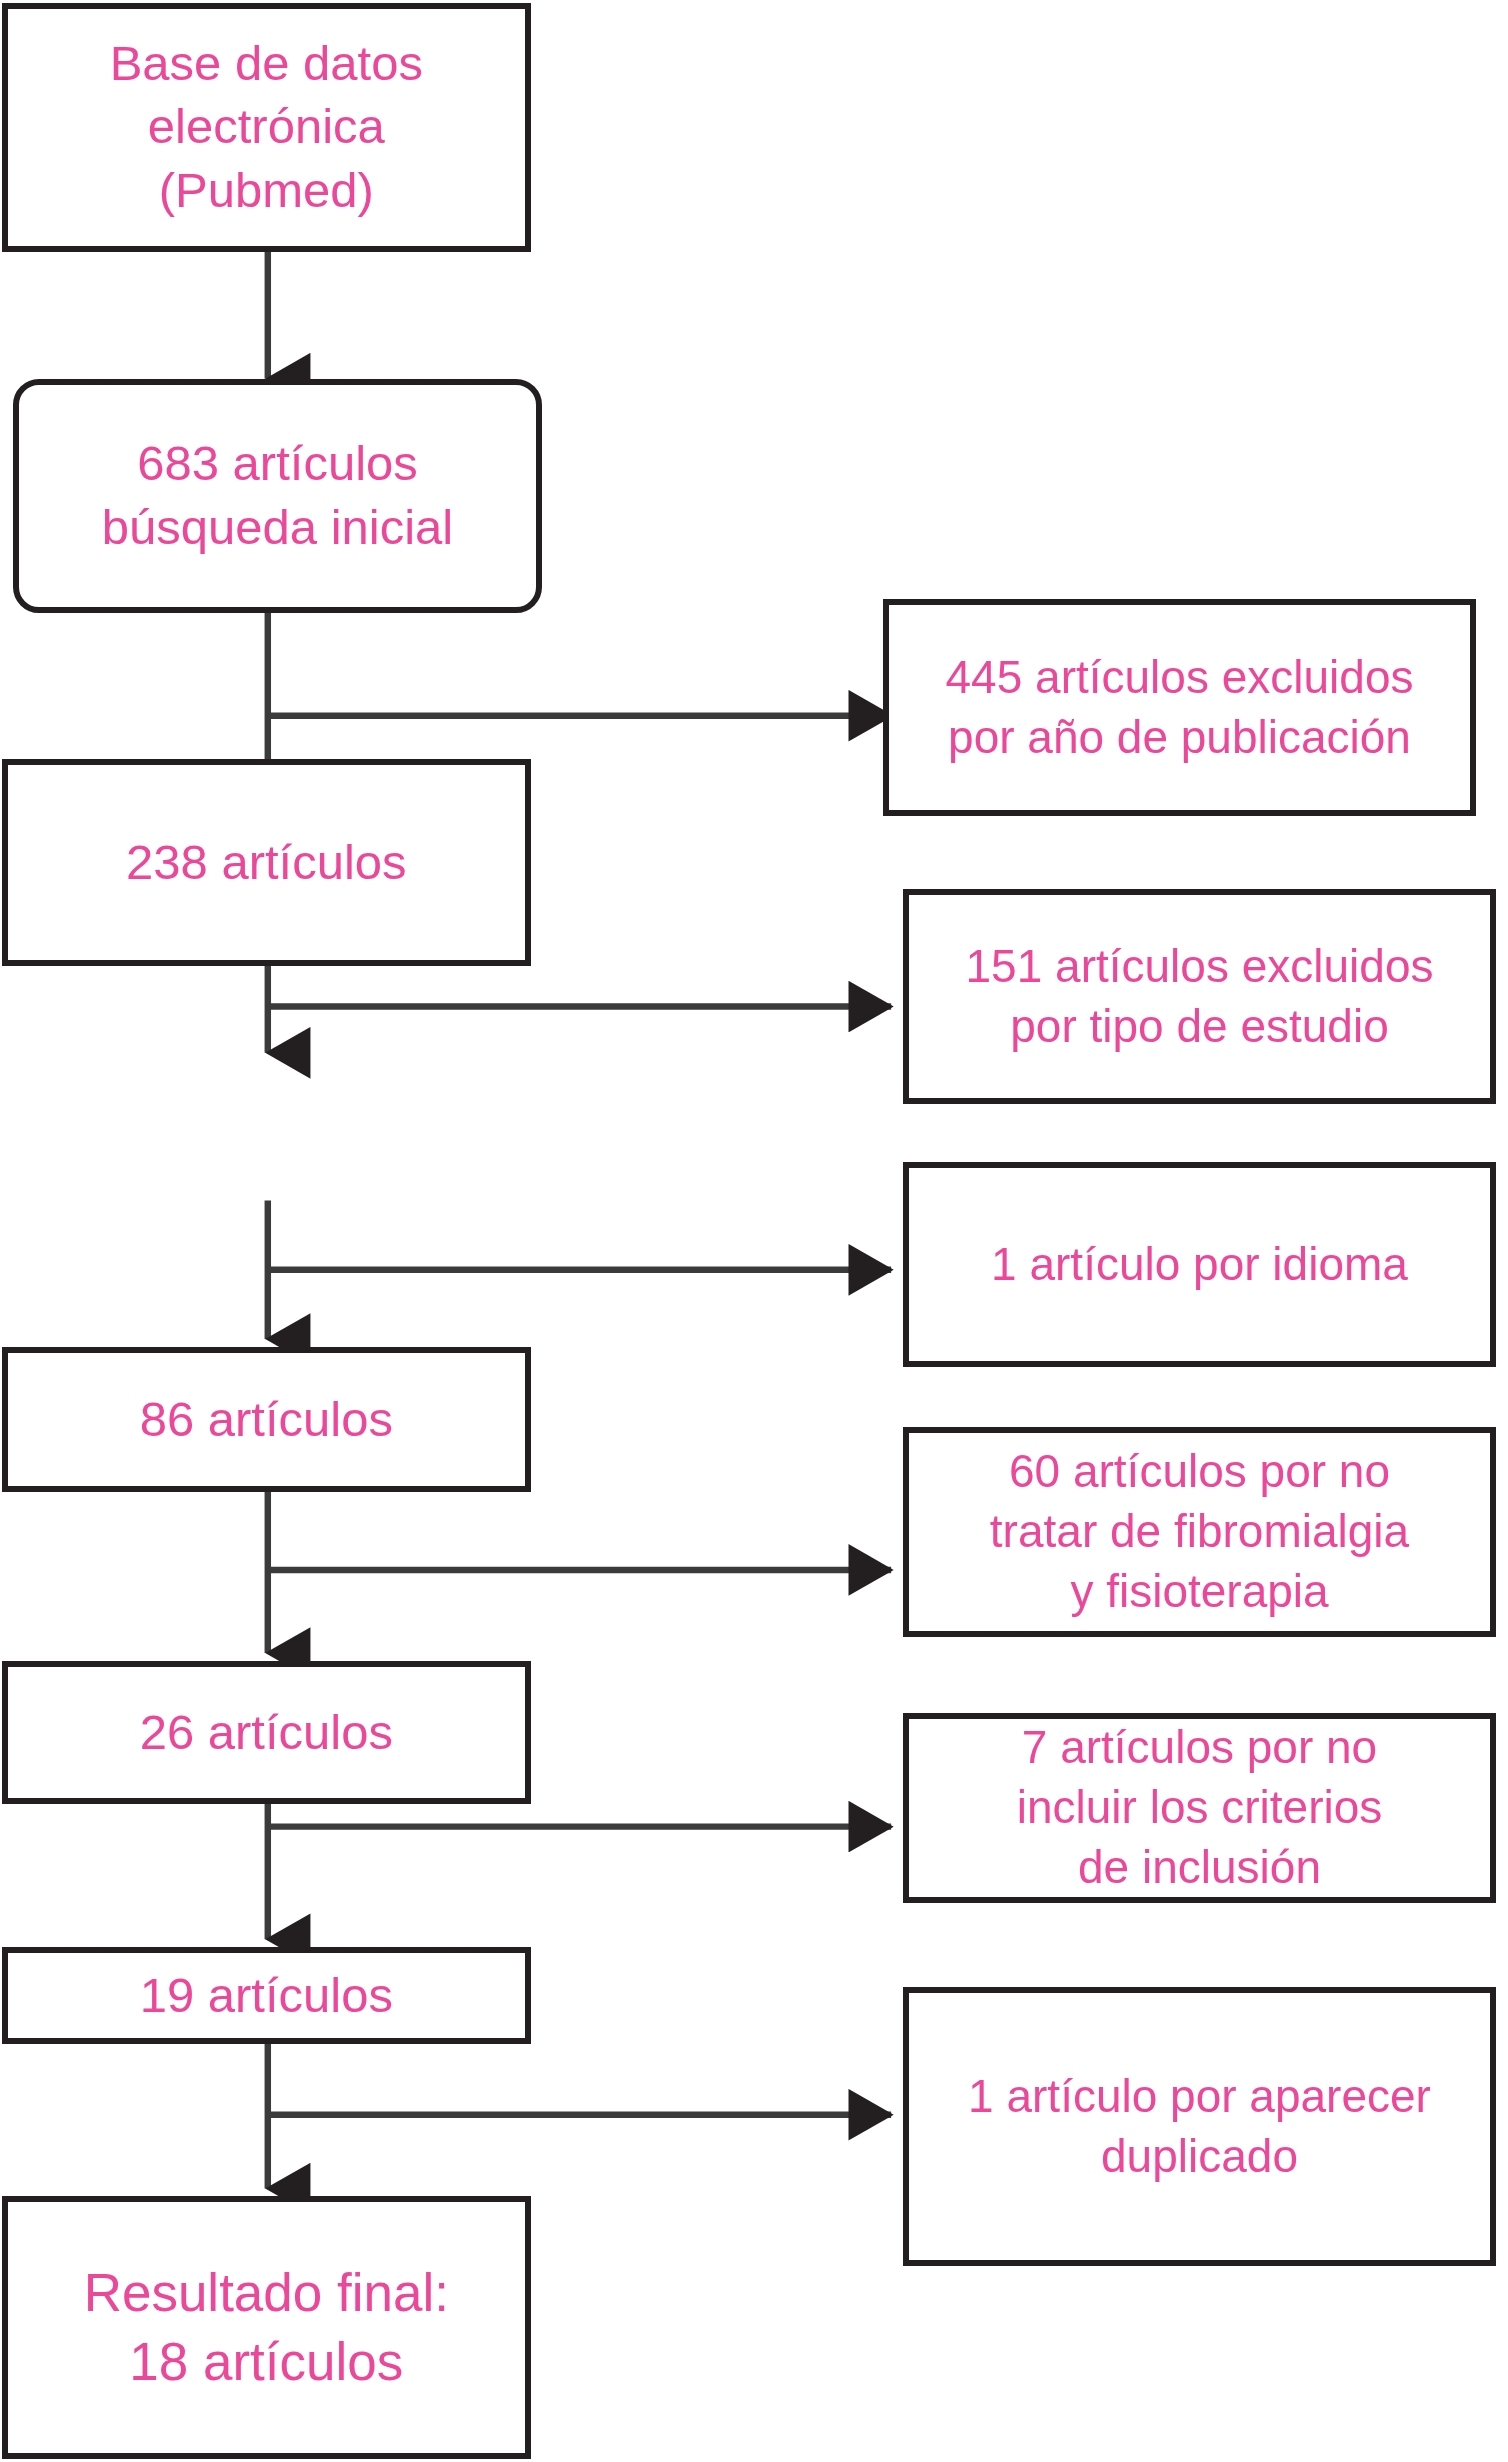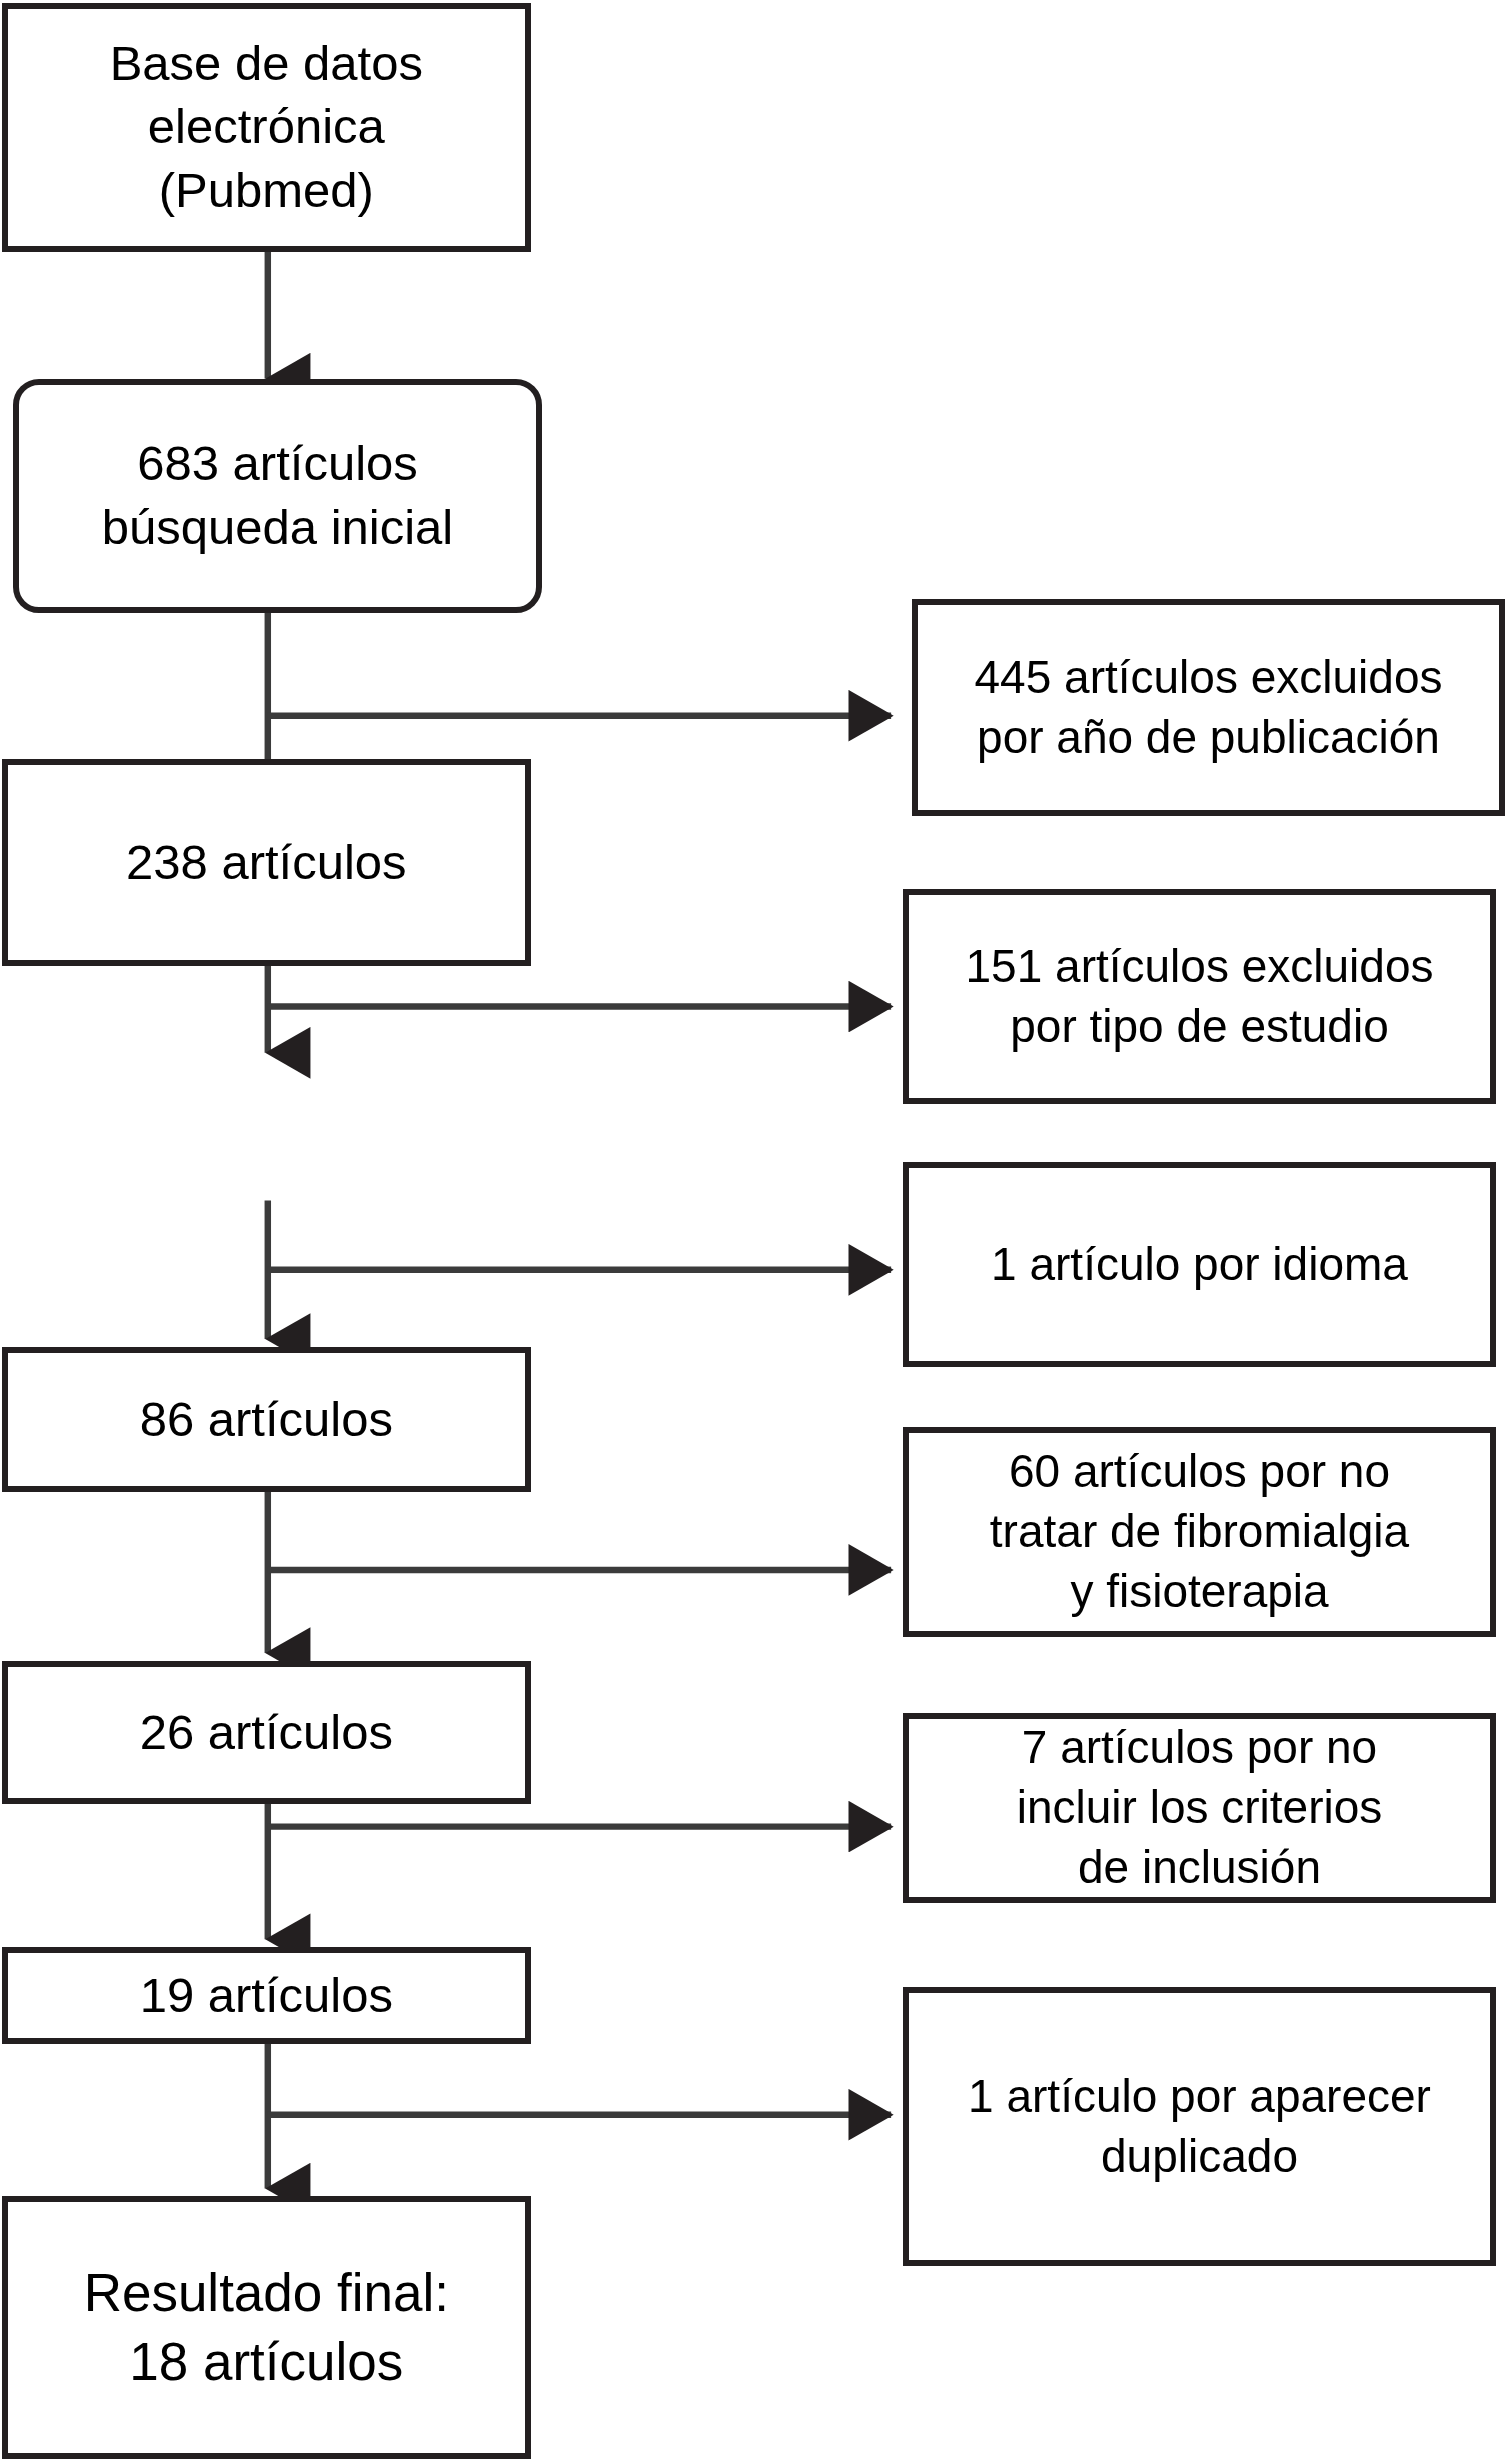--- a/index.html
+++ b/index.html
@@ -17,21 +17,21 @@
   }
   .node {
     position: absolute;
     box-sizing: border-box;
     background: #ffffff;
     border: 6.5px solid #231f20;
     display: flex;
     align-items: center;
     justify-content: center;
     text-align: center;
-    color: #000000;
+    color: #ec4899;
     line-height: 1.30;
     white-space: pre-line;
     padding: 1.8px 7.4px;
   }
   .node-label {
     display: block;
     width: 100%;
     white-space: pre-line;
   }
   .left-node {
@@ -120,21 +120,21 @@
 
   <div class="node left-node" style="left:1.8px; top:1947px; width:529px; height:97px;">
     <span class="node-label">19 artículos</span>
   </div>
 
   <div class="node final-node" style="left:1.8px; top:2196px; width:529px; height:263px;">
     <span class="node-label">Resultado final:
 18 artículos</span>
   </div>
 
-  <div class="node right-node" style="left:912px; top:599px; width:593px; height:217px;">
+  <div class="node right-node" style="left:883px; top:599px; width:593px; height:217px;">
     <span class="node-label">445 artículos excluidos
 por año de publicación</span>
   </div>
 
   <div class="node right-node" style="left:903px; top:889px; width:593px; height:215px;">
     <span class="node-label">151 artículos excluidos
 por tipo de estudio</span>
   </div>
 
   <div class="node right-node" style="left:903px; top:1162px; width:593px; height:205px;">

